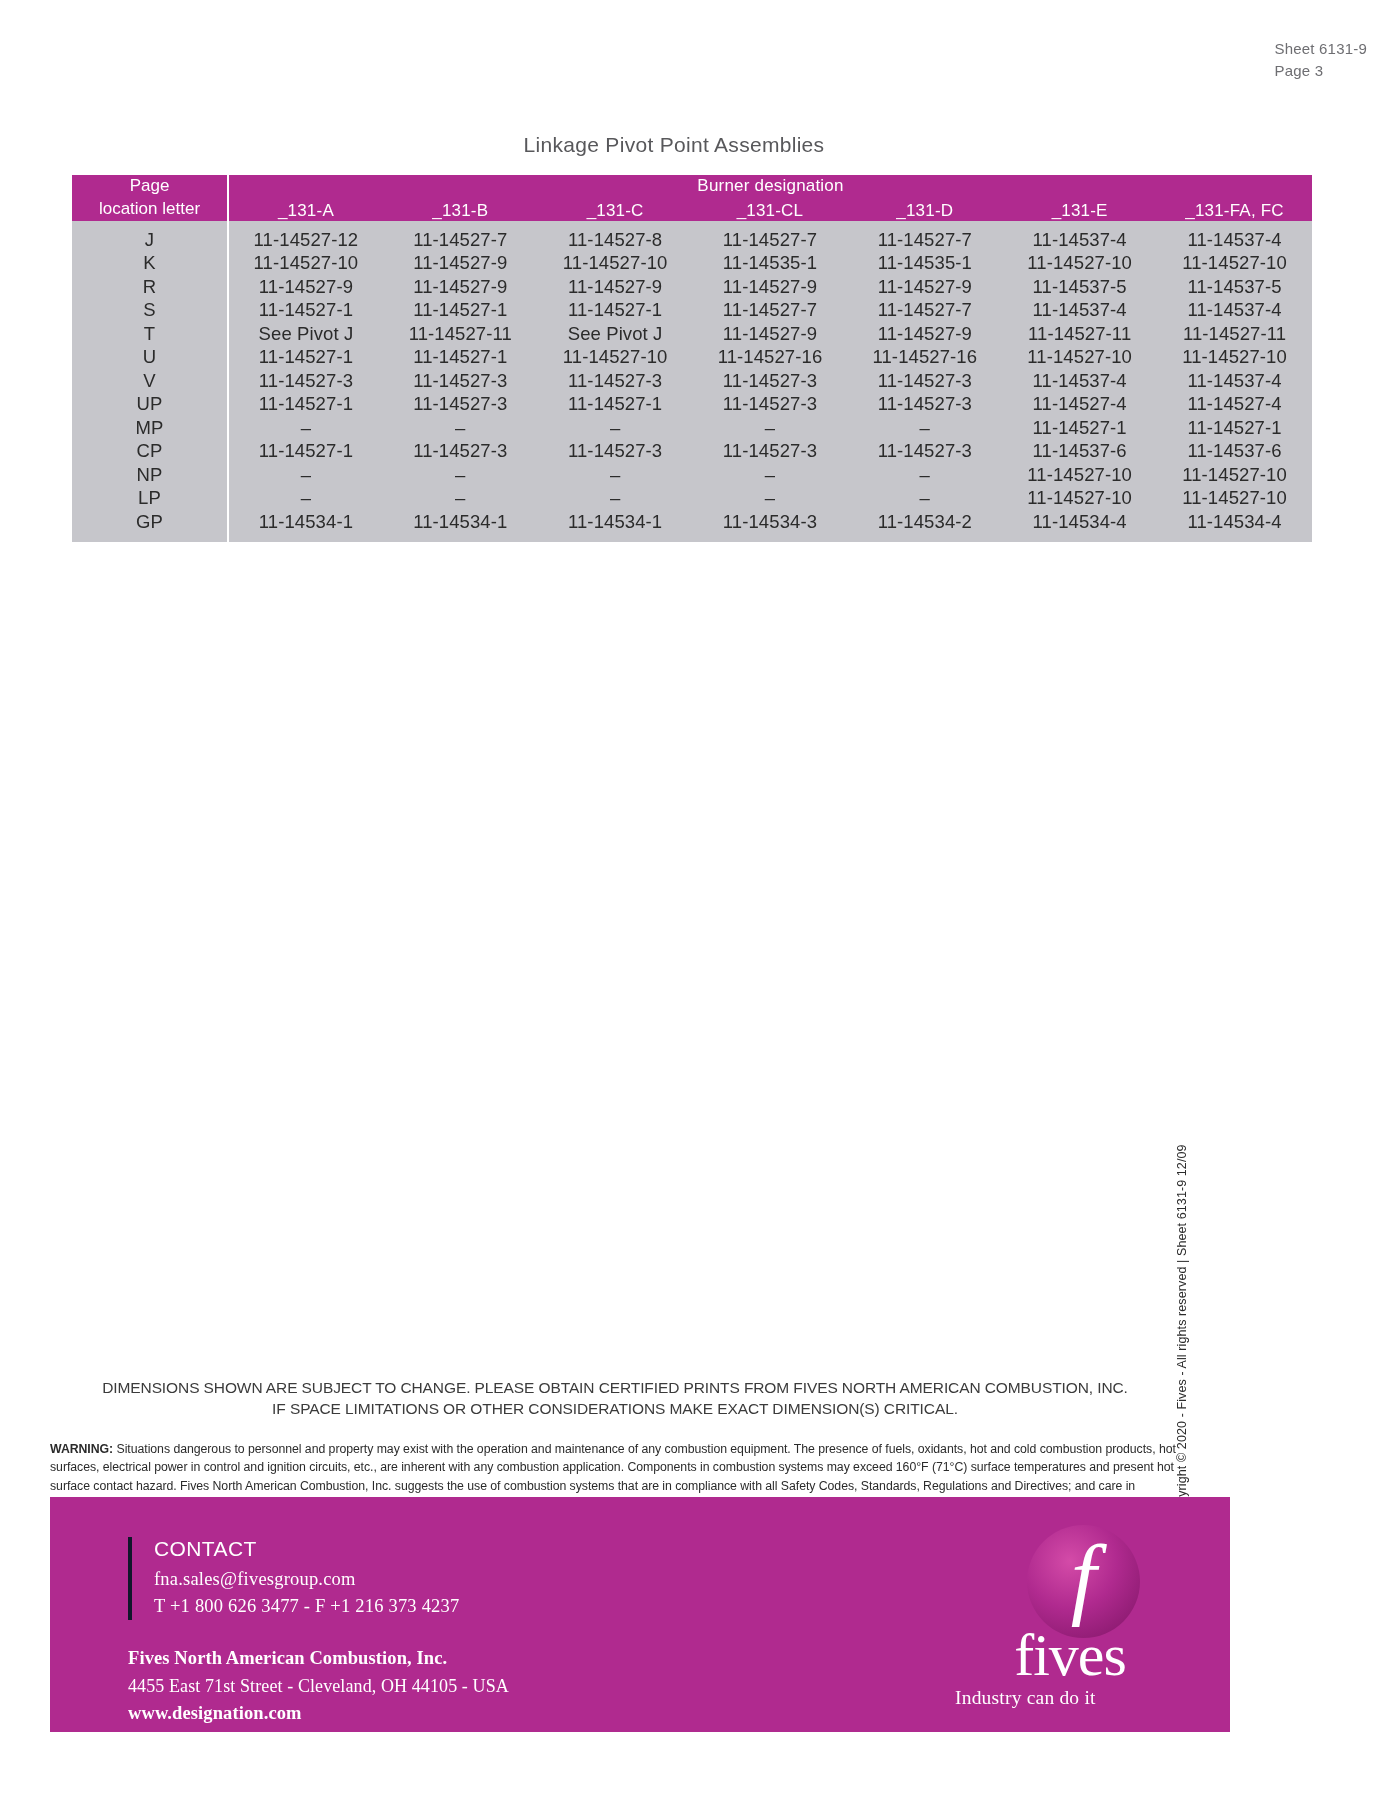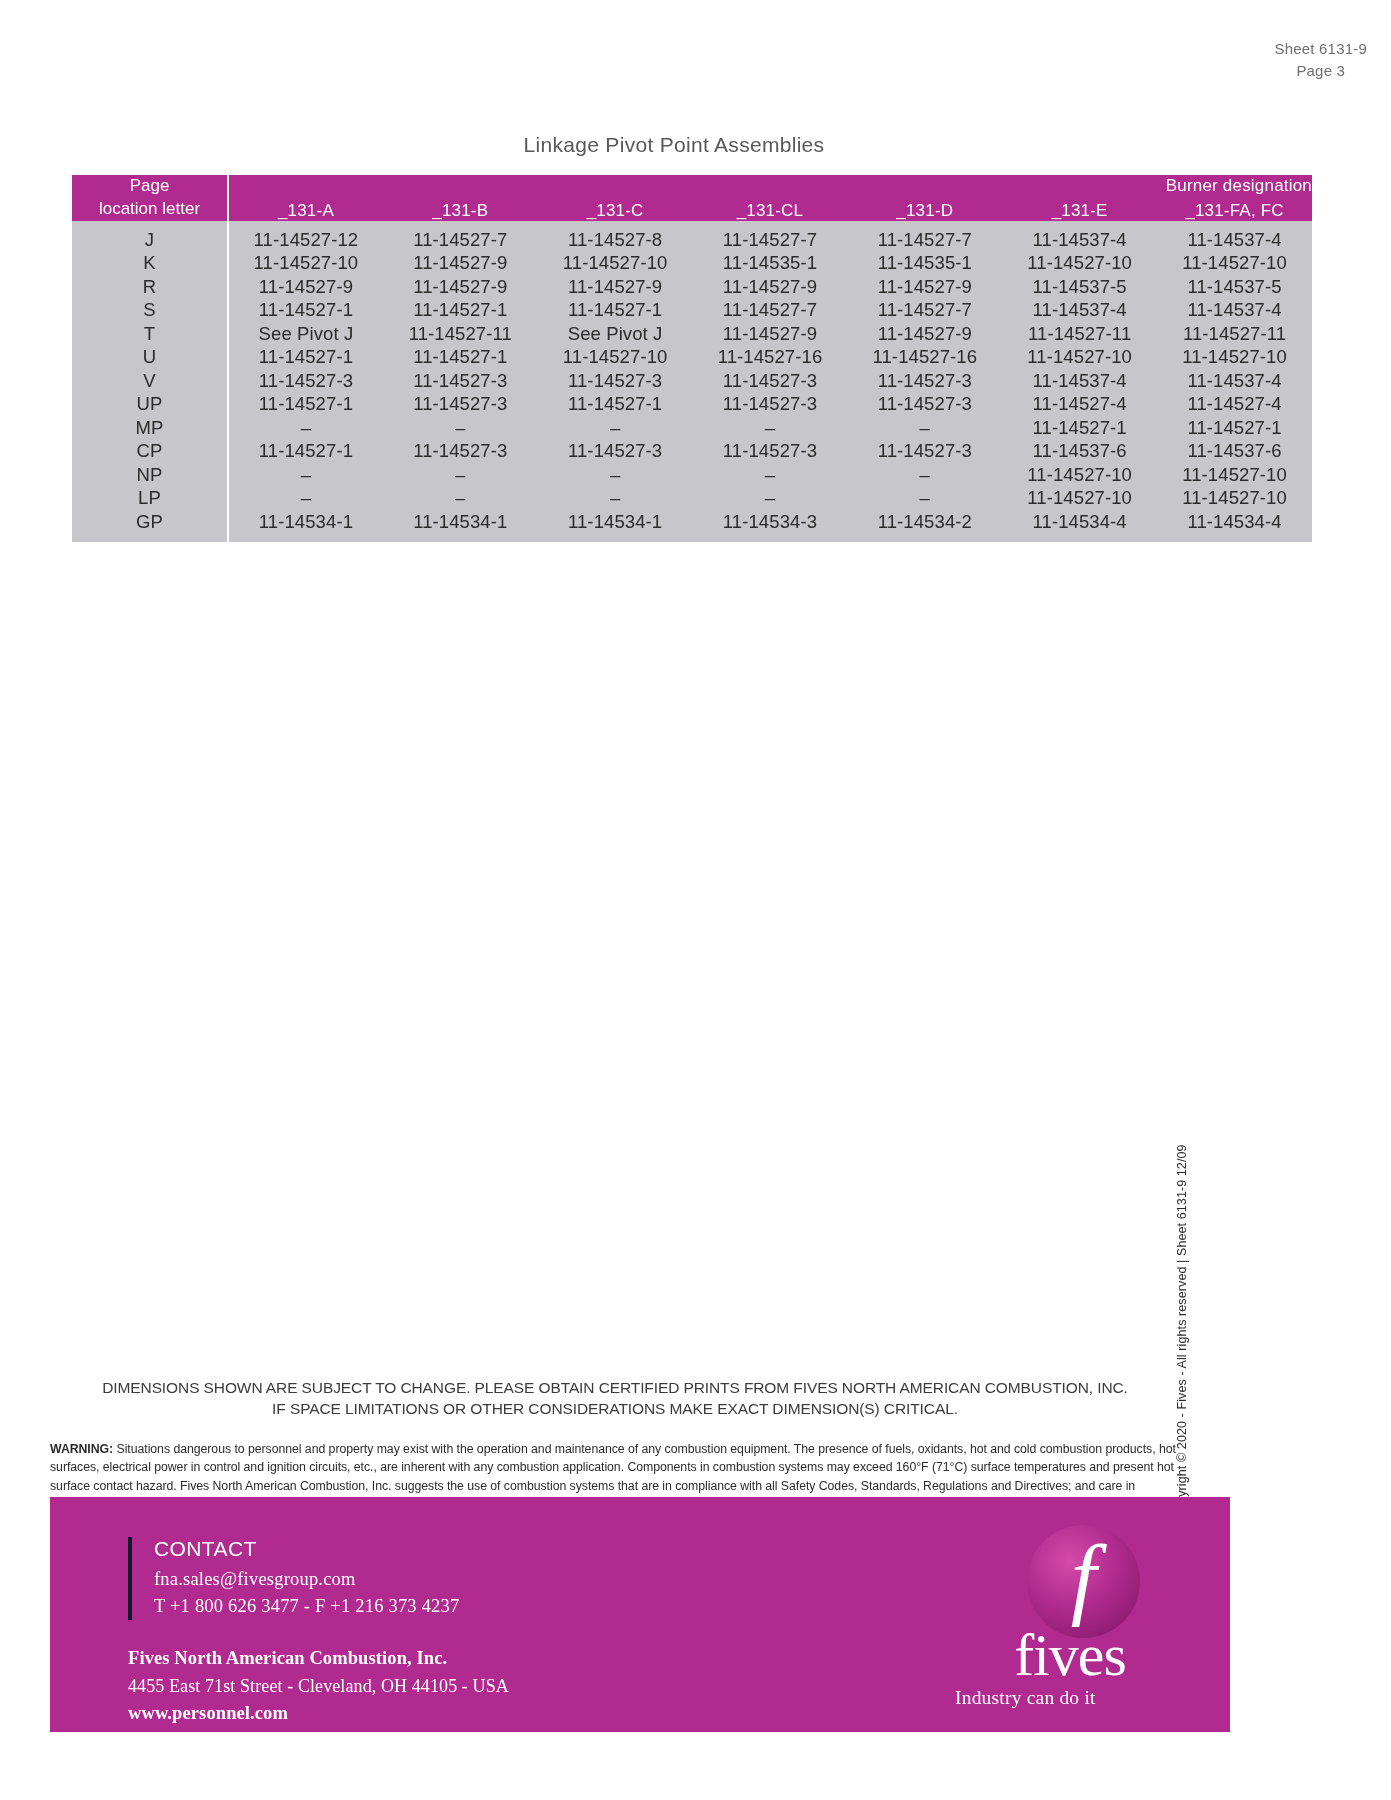--- a/index.html
+++ b/index.html
@@ -14,21 +14,21 @@
     font-family: "Liberation Sans", sans-serif;
     color: #58585b;
     overflow: hidden;
   }
 
   
   .sheet-header {
     position: absolute;
     top: 38px;
     right: 24px;
-    text-align: center;
+    text-align: left;
     line-height: 1.45;
     font-size: 15px;
     color: #6e6e72;
     letter-spacing: 0.2px;
   }
 
   
   .table-title {
     position: absolute;
     top: 133px;
@@ -76,21 +76,21 @@
     padding: 9px 4px 10px 4px;
     font-weight: normal;
     line-height: 1.35;
     border-right: 2px solid #ffffff;
     width: 155px;
   }
   .hdr-group {
     background: #b02a8f;
     color: #ffffff;
     font-size: 17px;
-    text-align: right;
+    text-align: center;
     font-weight: normal;
     padding: 8px 0 2px 0;
     letter-spacing: 0.2px;
   }
   tbody tr td {
     background: #c6c6cb;
     color: #2b2b2b;
     font-size: 18.5px;
     text-align: center;
     height: 23.5px;
@@ -446,21 +446,21 @@
 <div class="footer">
   <div class="contact-block">
     <div class="contact-title">CONTACT</div>
     <div class="contact-line">fna.sales@fivesgroup.com</div>
     <div class="contact-line">T +1 800 626 3477 - F +1 216 373 4237</div>
   </div>
 
   <div class="company-block">
     <div class="company-name">Fives North American Combustion, Inc.</div>
     <div class="company-addr">4455 East 71st Street - Cleveland, OH 44105 - USA</div>
-    <div class="company-web">www.personnel.com</div>
+    <div class="company-web">www.designation.com</div>
   </div>
 
   <div class="logo-area">
     <div class="logo-circle">
       <div class="logo-circle-f">f</div>
     </div>
     <div class="logo-word">fives</div>
     <div class="logo-tag">Industry can do it</div>
   </div>
 </div>

